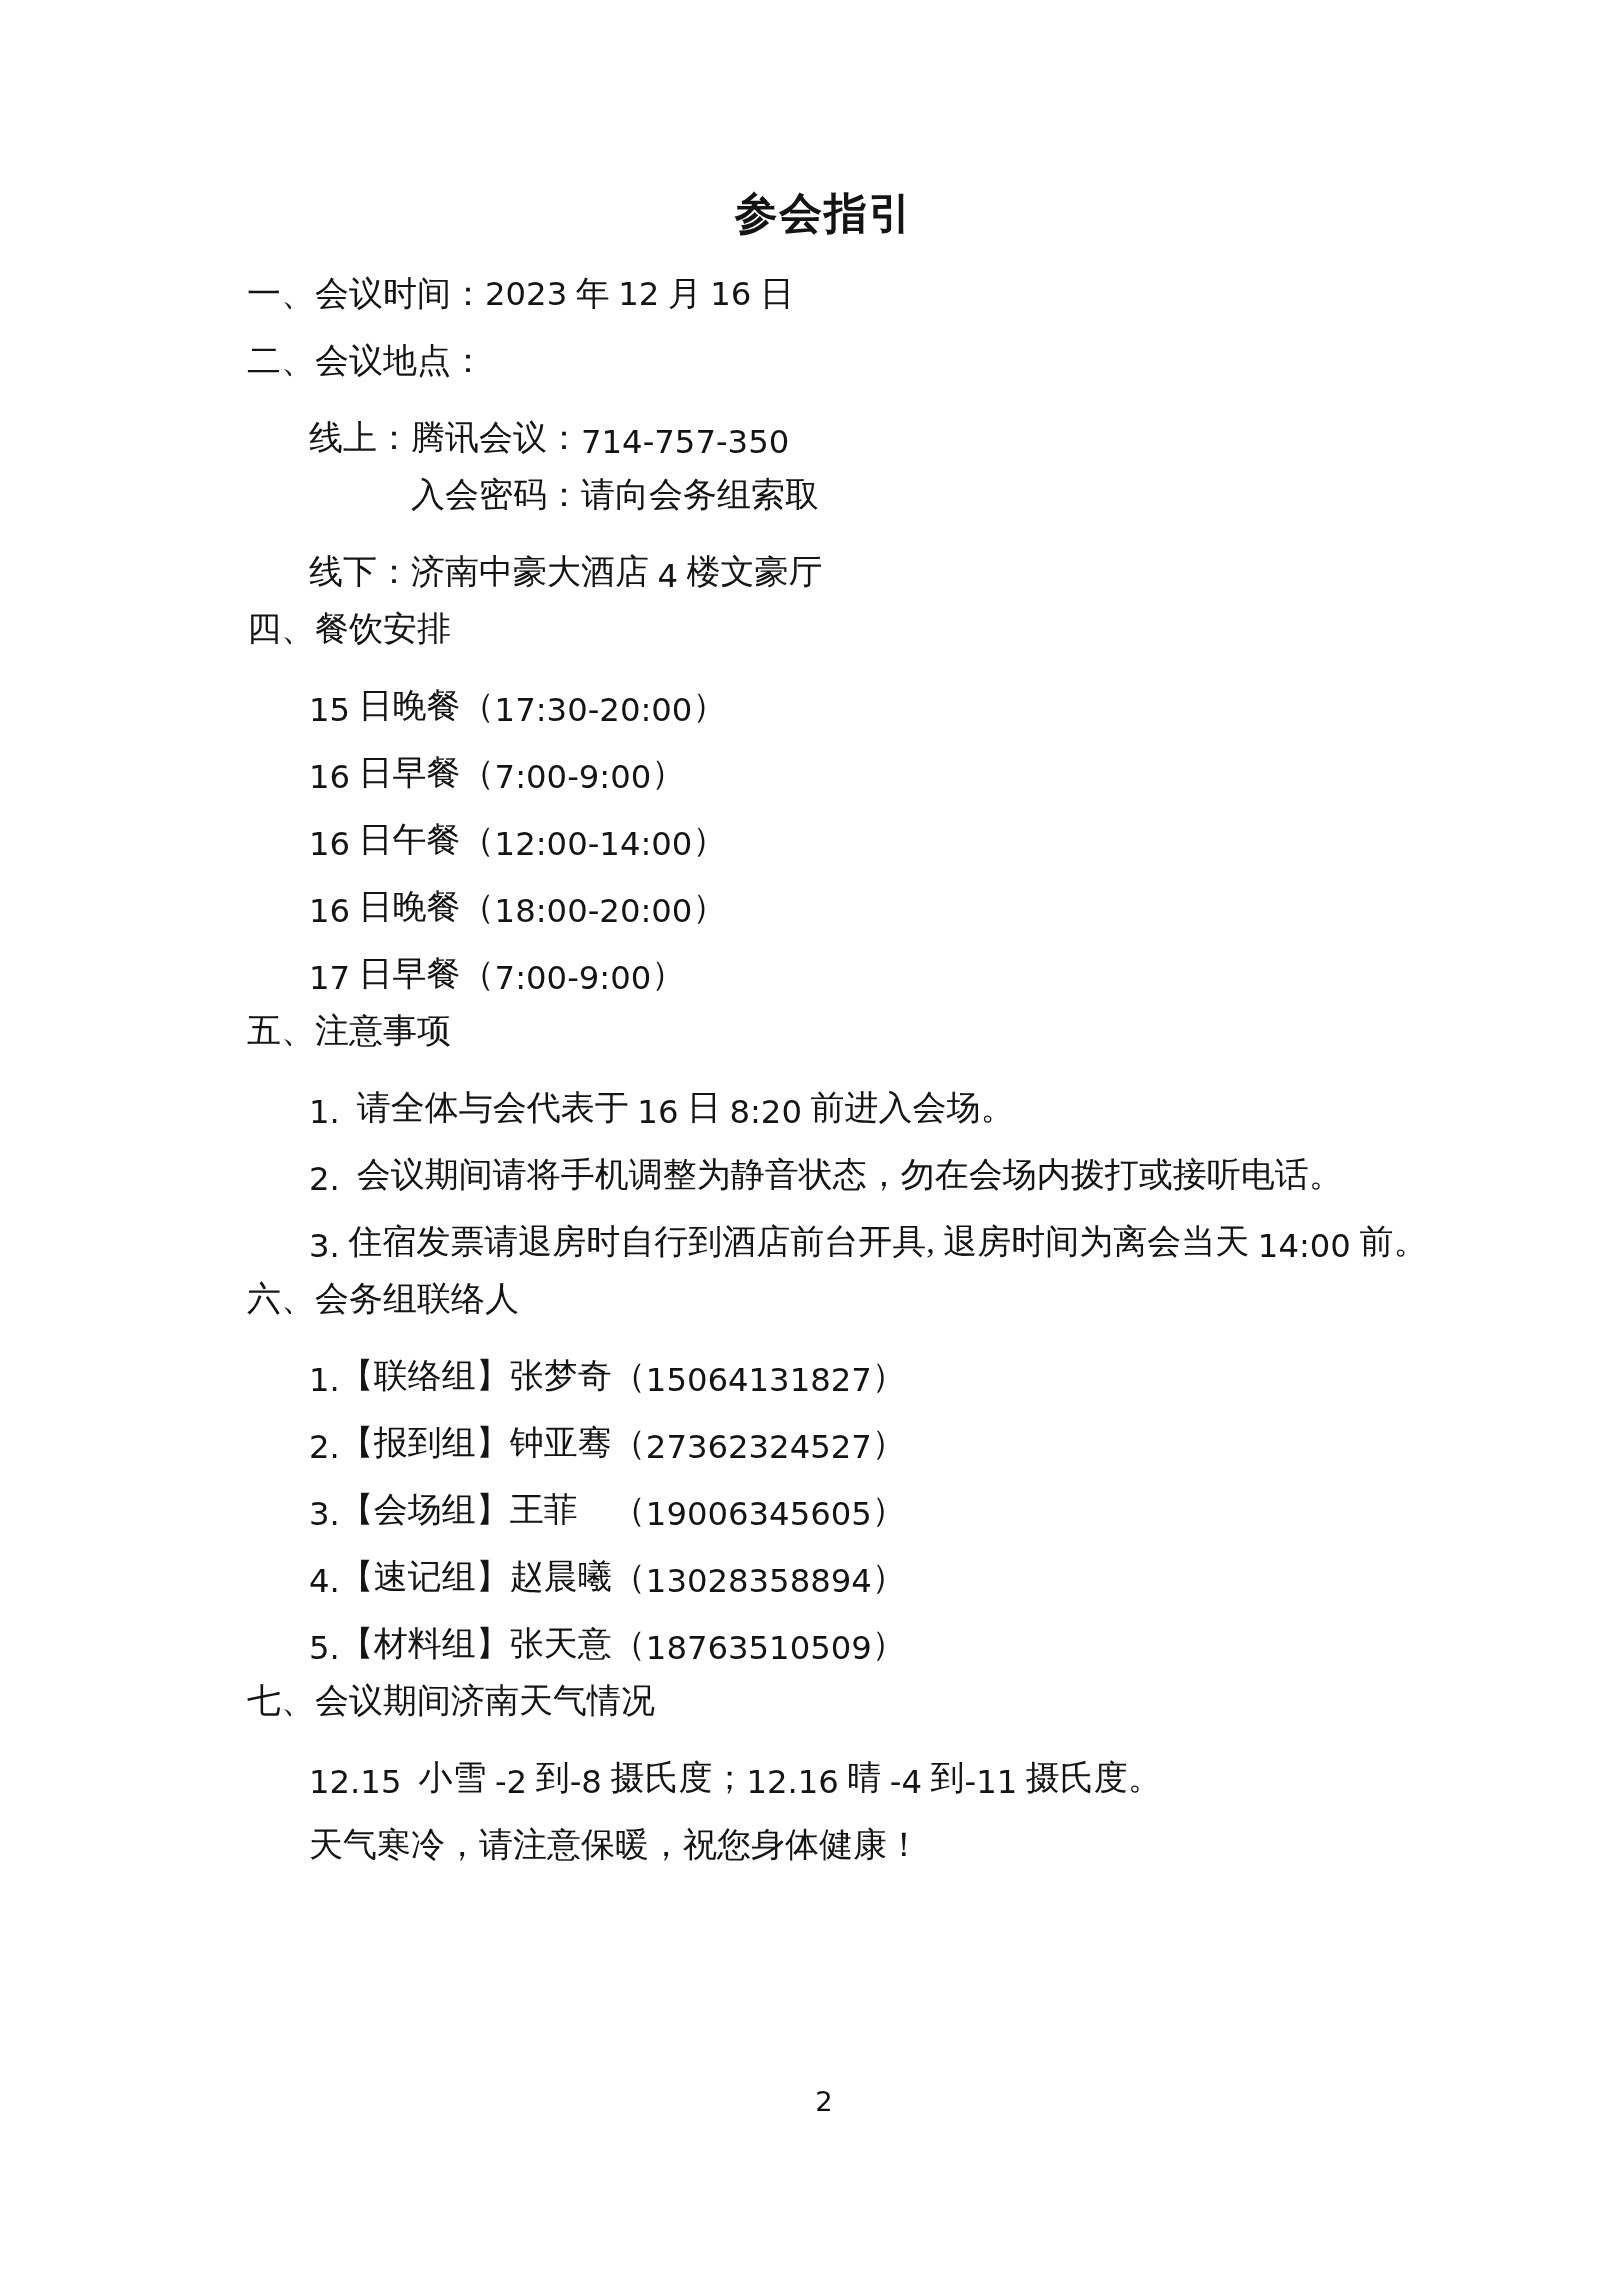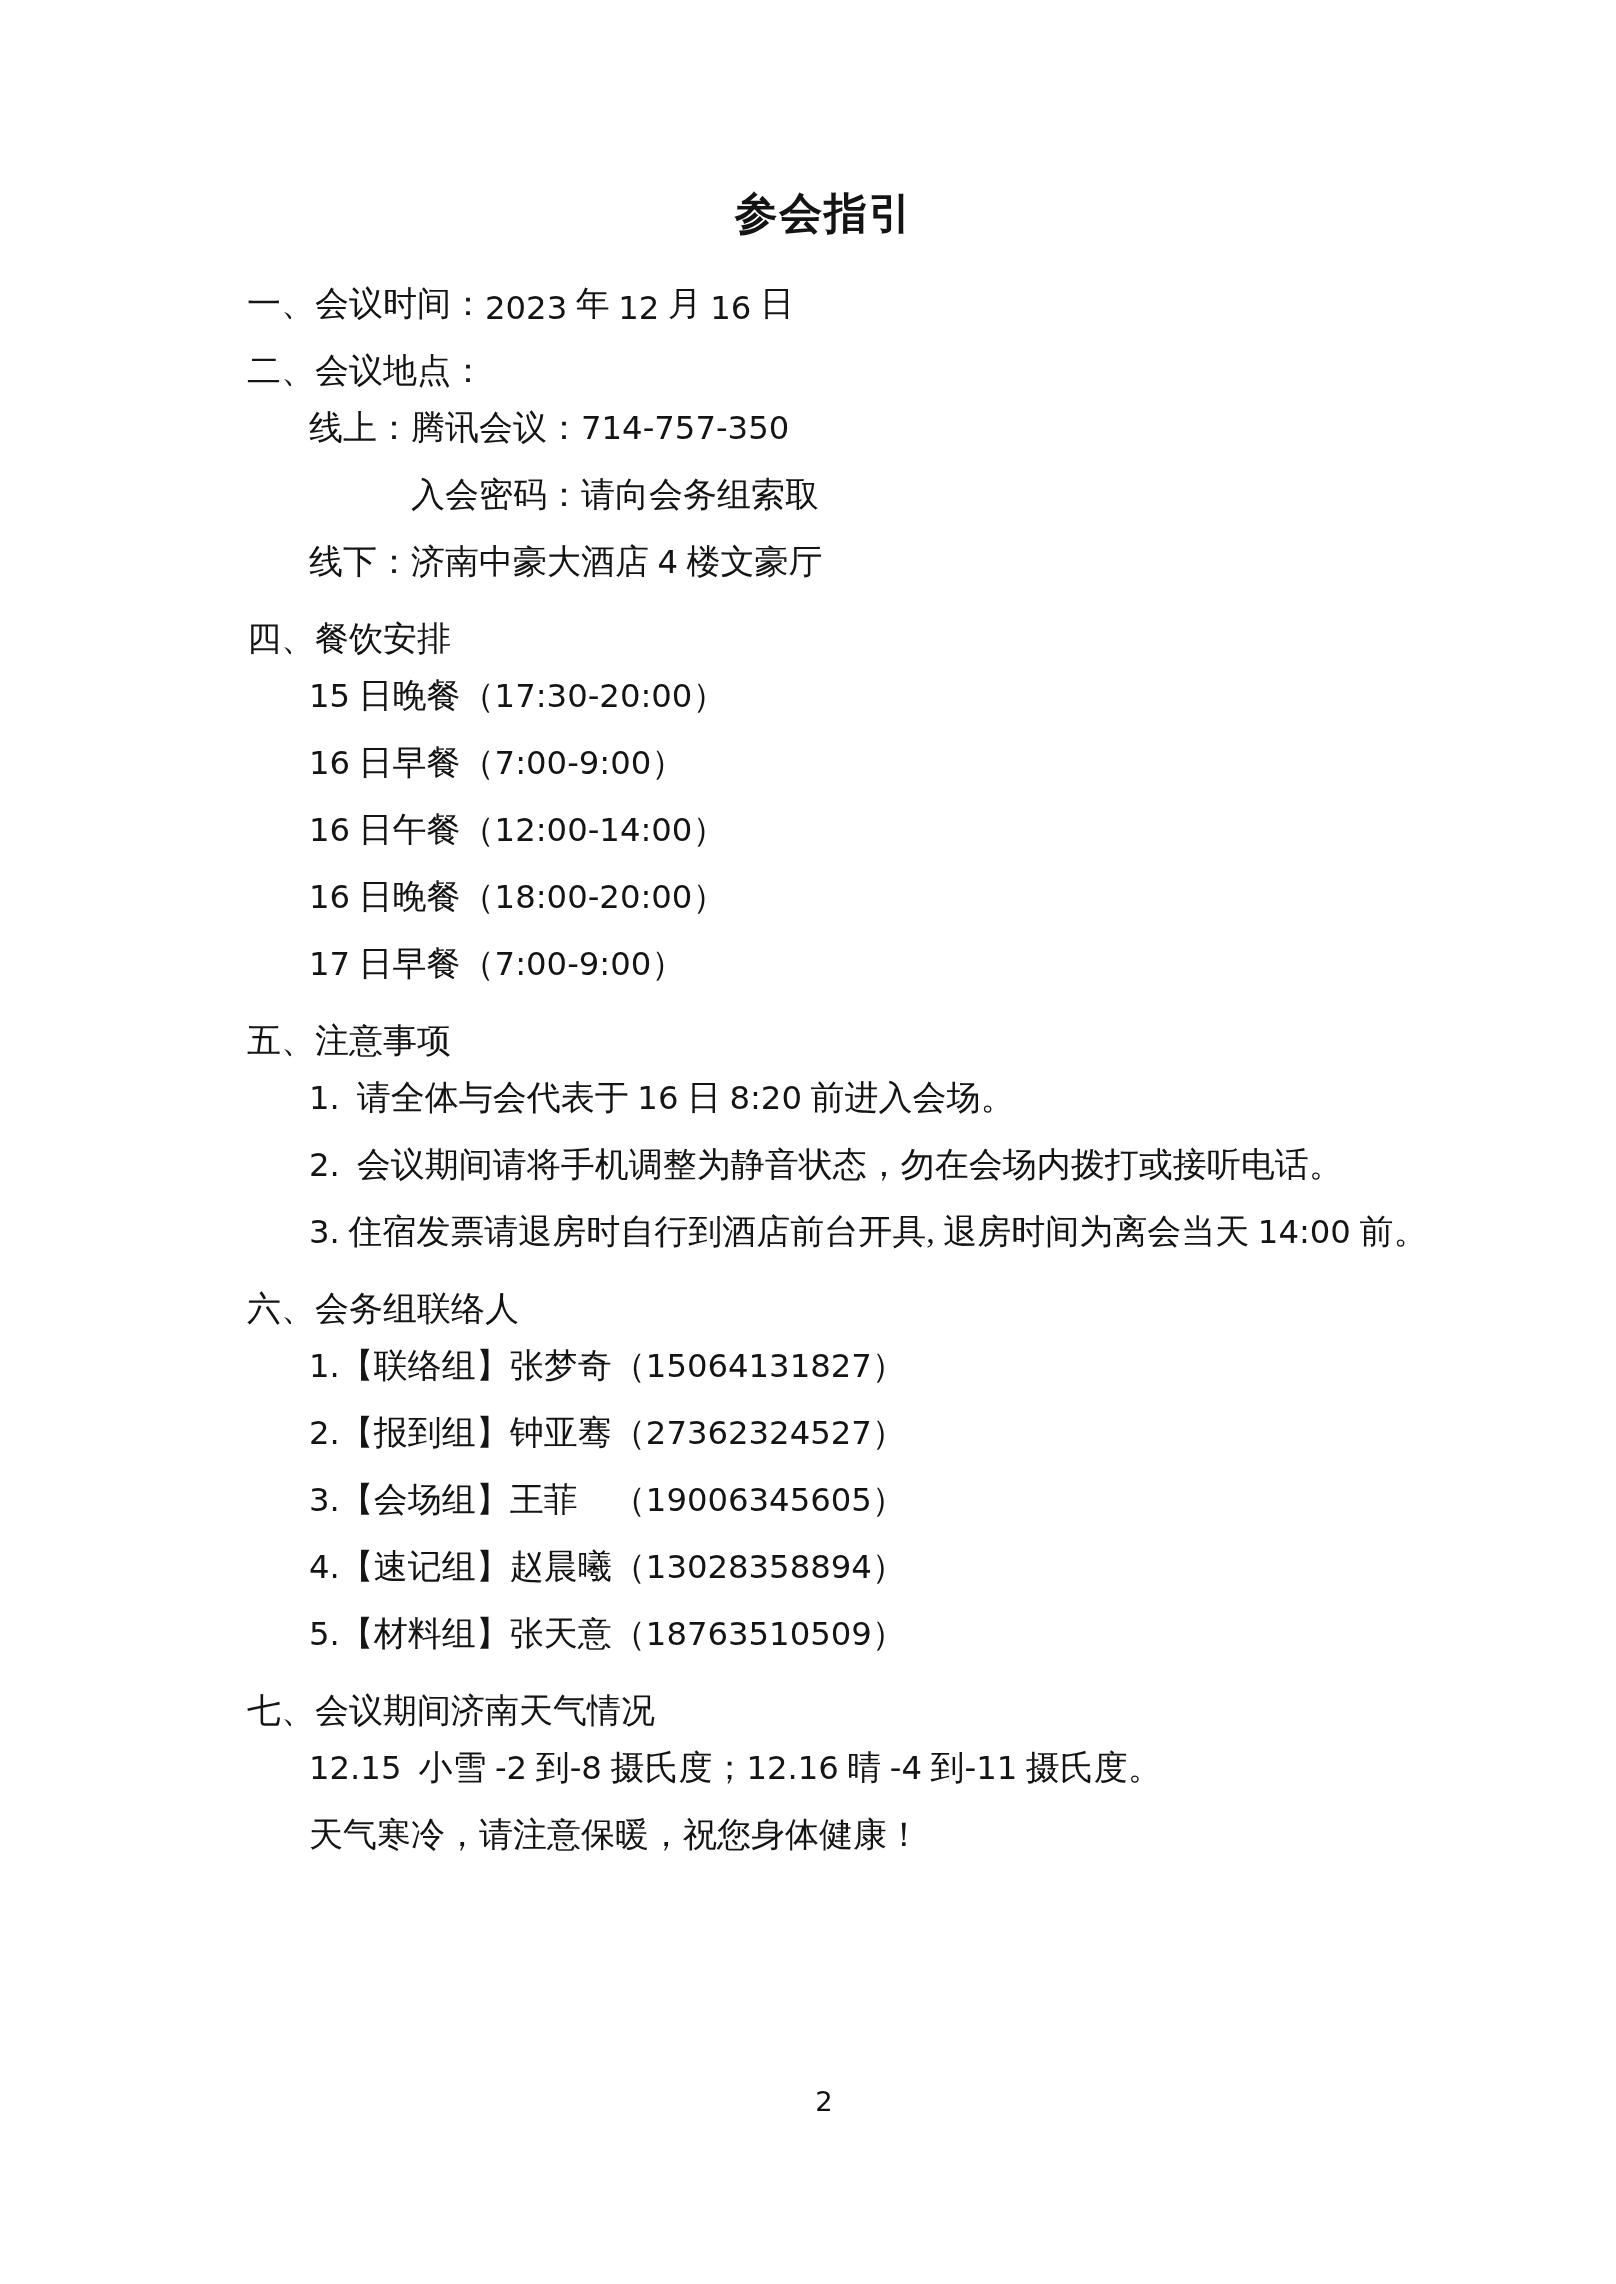--- a/index.html
+++ b/index.html
@@ -36,22 +36,22 @@
     right: 55px;
   }
   .line {
     height: 67px;
     display: flex;
     align-items: center;
     font-size: 34px;
     white-space: pre;
     color: #141414;
   }
-  .indent-0 { padding-left: 0; align-items: flex-end; }
-  .indent-1 { padding-left: 62px; }
+  .indent-0 { padding-left: 0; }
+  .indent-1 { padding-left: 62px; align-items: flex-end; }
   .indent-2 { padding-left: 164px; }
   .num {
     font-family: "DejaVu Sans", "Liberation Sans", sans-serif;
     font-size: 0.95em;
   }
   .page-number {
     position: absolute;
     top: 2085px;
     left: 0;
     width: 100%;

